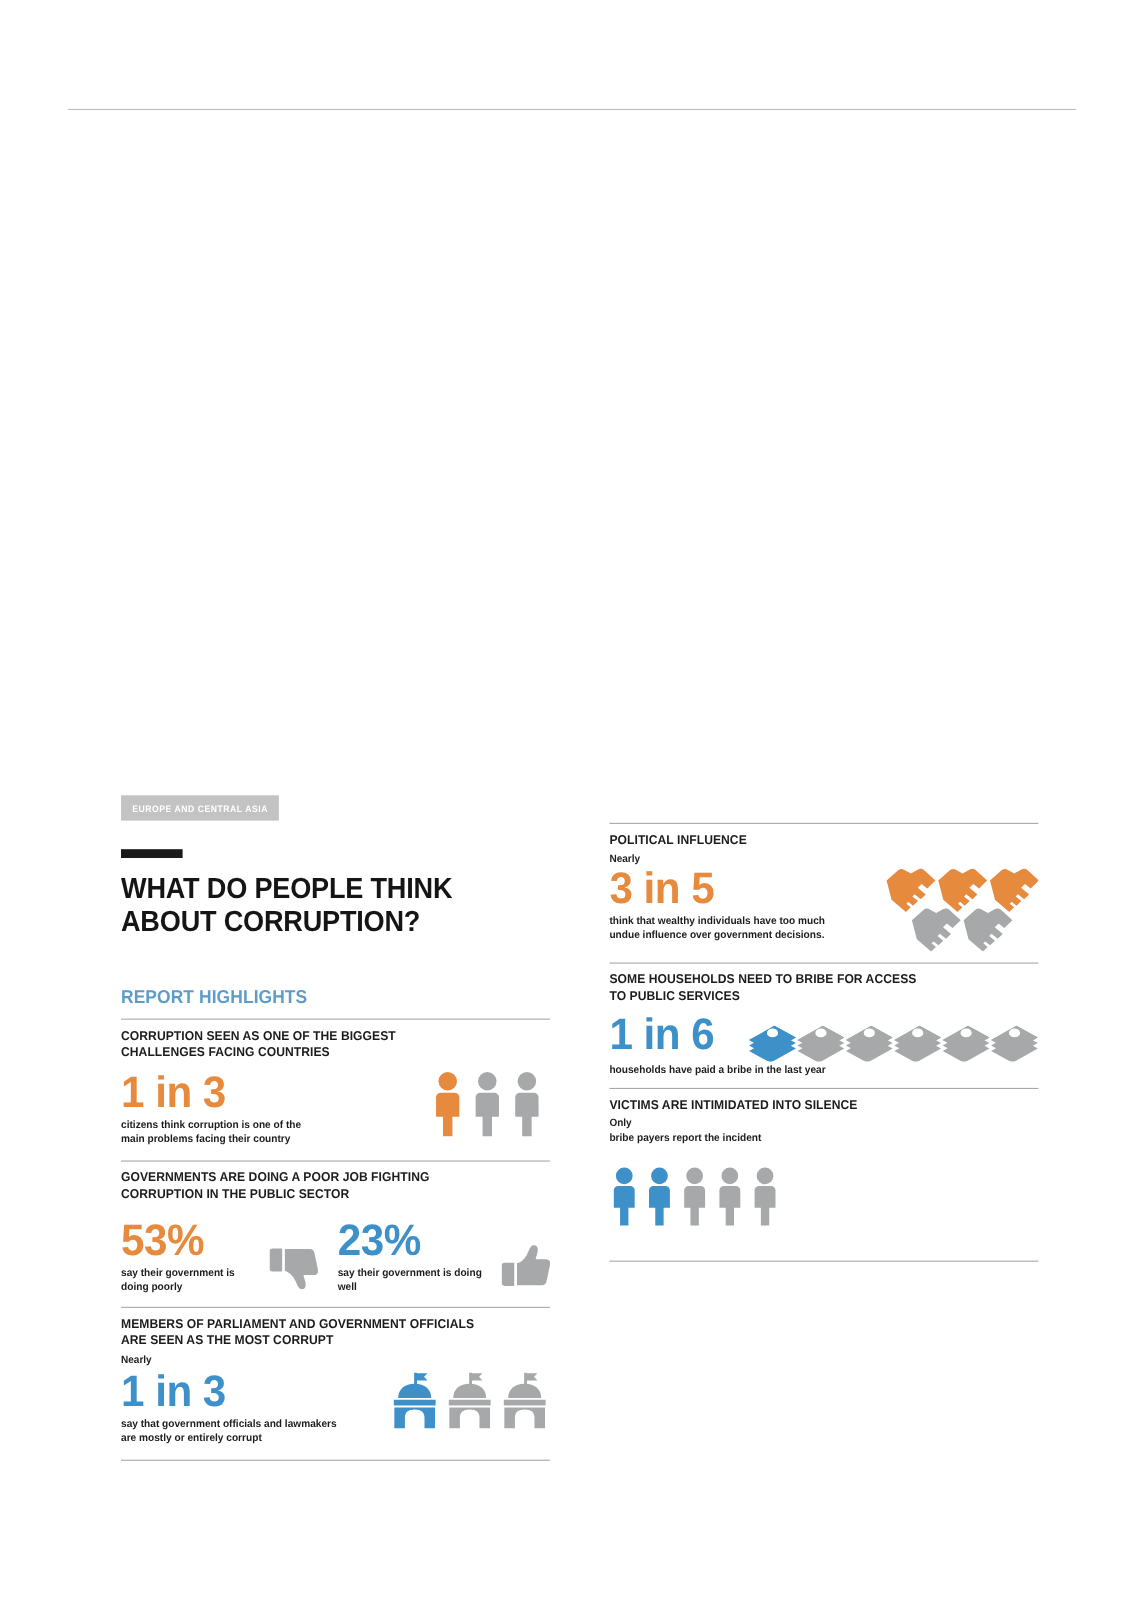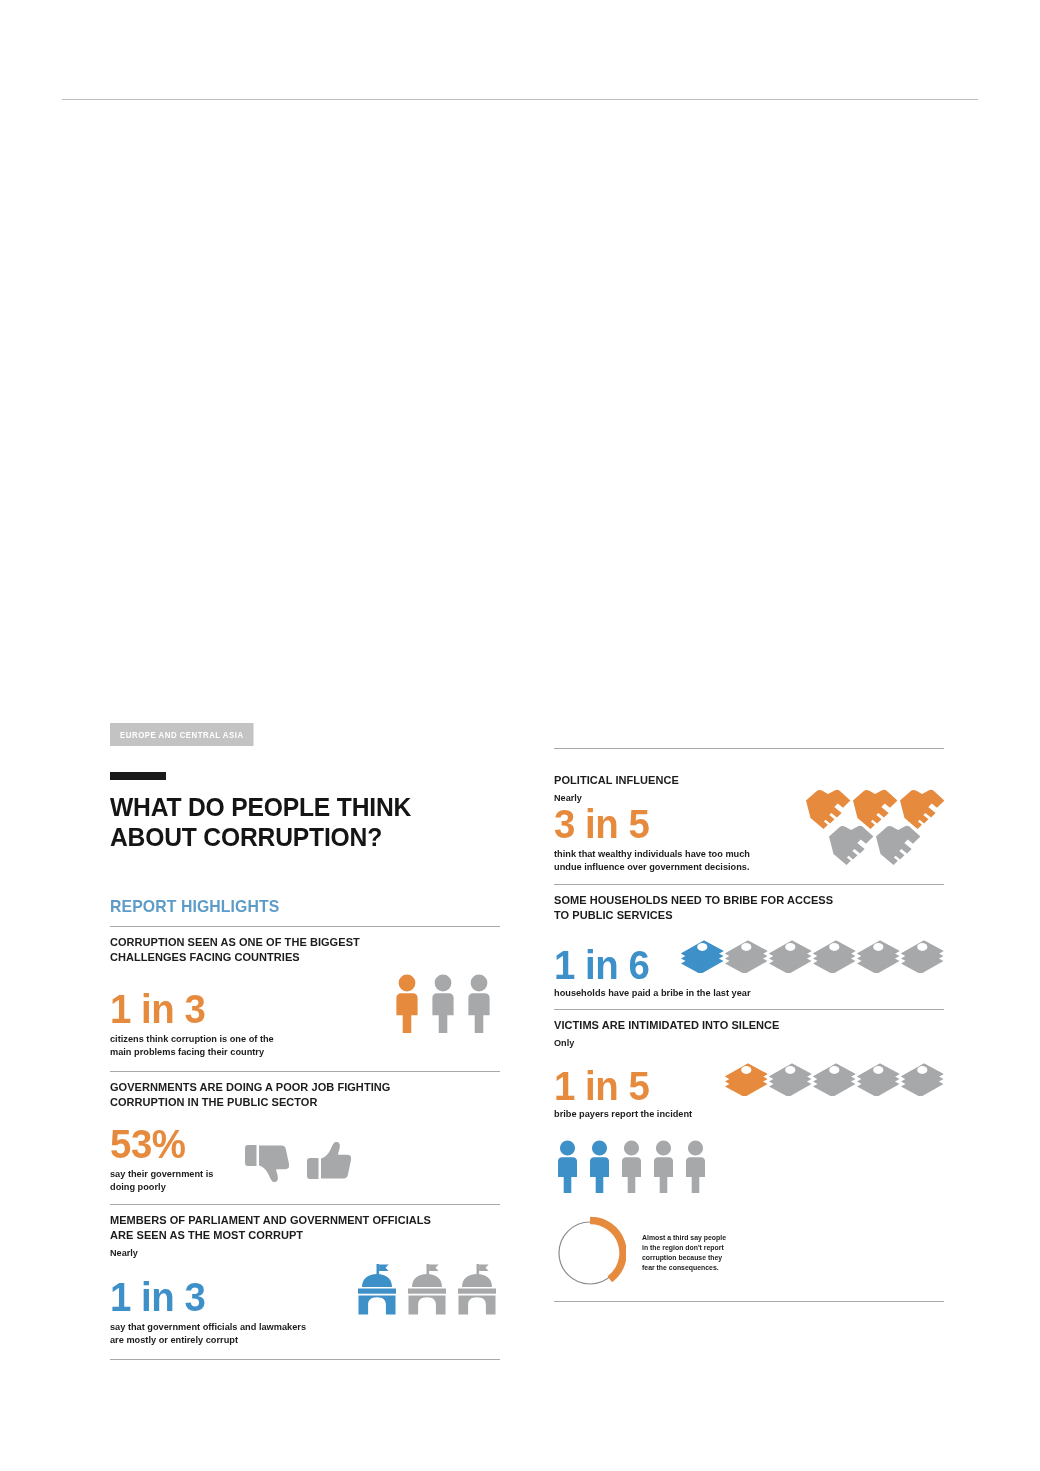--- a/index.html
+++ b/index.html
@@ -95,25 +95,25 @@
     color: #1c1c1c;
     font-size: 9.6px;
     font-weight: bold;
     line-height: 1.35;
     margin-top: 4px;
     transform: scaleX(0.96);
     transform-origin: left top;
     white-space: pre-line;
   }
   .row { display: flex; align-items: flex-start; justify-content: space-between; }
-  .stat-col { flex: 0 0 auto; margin-top: 16px; }
+  .stat-col { flex: 0 0 auto; }
   .icon-col { flex: 0 0 auto; display: flex; align-items: center; }
 
   .half { display: flex; gap: 18px; }
-  .half-item { display: flex; align-items: center; gap: 8px; }
+  .half-item { display: flex; align-items: flex-end; gap: 8px; }
   .half-item .thumbwrap { padding-top: 10px; }
 
   .annot {
     color: #1c1c1c;
     font-size: 7.2px;
     font-weight: bold;
     line-height: 1.4;
     white-space: pre-line;
     transform: scaleX(0.96);
     transform-origin: left top;
@@ -184,20 +184,24 @@
           <div class="thumbwrap">
             <svg width="44" height="40" viewBox="0 0 44 40">
               <g fill="#a6a8aa" transform="translate(0,40) scale(1,-1)">
                 <path d="M3 16h8.5v21H3a3 3 0 0 1-3-3V19a3 3 0 0 1 3-3z"></path>
                 <path d="M14 37V16.5c4.5-1.2 7.3-4.6 9.4-8.7 1.2-2.3 2-5 3.6-6.8 1.9-2.1 5.5-1 5.8 2 .3 2.8-.6 5.6-1.6 8.2-.4 1-.1 1.6 1 1.6h8.3c2.4 0 4.2 2 3.7 4.3l-3.4 16c-.4 2-2 3.4-4 3.4H14z"></path>
               </g>
             </svg>
           </div>
         </div>
         <div class="half-item" style="width:215px">
+          <div>
+            <div class="bigstat blue">23%</div>
+            <div class="caption">say their government is doing well</div>
+          </div>
           <div class="thumbwrap">
             <svg width="44" height="40" viewBox="0 0 44 40">
               <g fill="#a6a8aa">
                 <path d="M3 16h8.5v21H3a3 3 0 0 1-3-3V19a3 3 0 0 1 3-3z"></path>
                 <path d="M14 37V16.5c4.5-1.2 7.3-4.6 9.4-8.7 1.2-2.3 2-5 3.6-6.8 1.9-2.1 5.5-1 5.8 2 .3 2.8-.6 5.6-1.6 8.2-.4 1-.1 1.6 1 1.6h8.3c2.4 0 4.2 2 3.7 4.3l-3.4 16c-.4 2-2 3.4-4 3.4H14z"></path>
               </g>
             </svg>
           </div>
         </div>
       </div>
@@ -334,51 +338,20 @@
         </div>
       </div>
       <div class="caption" style="margin-top:2px">households have paid a bribe in the last year</div>
     </div>
 
     <div style="margin-top:9px" class="rule"></div>
 
     <div class="block">
       <div class="block-title">VICTIMS ARE INTIMIDATED INTO SILENCE</div>
       <div class="prefix">Only</div>
-      <div class="row" style="margin-top:2px">
-        <div class="stat-col">
-          <div class="bigstat orange">1 in 5</div>
-        </div>
-        <div class="icon-col" style="padding-top:6px;padding-right:0px">
-          <svg width="222" height="40" viewBox="0 0 222 40">
-            <g transform="translate(0,8)">
-              <g fill="#e68a3d">
-                  <use href="#ms"></use>
-                  <use href="#ms-top"></use>
-                </g>
-              <g fill="#a6a8aa" transform="translate(44,0)">
-                  <use href="#ms"></use>
-                  <use href="#ms-top"></use>
-                </g>
-              <g fill="#a6a8aa" transform="translate(88,0)">
-                  <use href="#ms"></use>
-                  <use href="#ms-top"></use>
-                </g>
-              <g fill="#a6a8aa" transform="translate(132,0)">
-                  <use href="#ms"></use>
-                  <use href="#ms-top"></use>
-                </g>
-              <g fill="#a6a8aa" transform="translate(176,0)">
-                  <use href="#ms"></use>
-                  <use href="#ms-top"></use>
-                </g>
-            </g>
-          </svg>
-        </div>
-      </div>
       <div class="caption" style="margin-top:2px">bribe payers report the incident</div>
     </div>
 
     <div class="block" style="padding-top:18px">
       <div class="row">
         <div class="icon-col" style="padding-top:0px;padding-right:0px">
           <svg width="158" height="58" viewBox="0 0 158 58">
             <defs>
               <g id="pp">
                 <circle cx="13.5" cy="9" r="7.6"></circle>
@@ -394,29 +367,19 @@
                 <use href="#pp" x="96"></use>
                 <use href="#pp" x="128"></use>
               </g>
           </svg>
         </div>
       </div>
     </div>
 
     <div class="block" style="padding-top:16px">
       <div class="row">
-        <div class="donut-row" style="padding-top:4px">
-          <svg width="72" height="72" viewBox="0 0 72 72">
-            <circle cx="36" cy="36" r="31" fill="none" stroke="#8c8c8c" stroke-width="1.2"></circle>
-            <path d="M36 3.5 A32.5 32.5 0 0 1 55.8 62.2" fill="none" stroke="#e68a3d" stroke-width="7.5" stroke-linecap="butt"></path>
-          </svg>
-          <div class="annot">Almost a third say people
-in the region don't report
-corruption because they
-fear the consequences.</div>
-        </div>
       </div>
     </div>
 
     <div style="margin-top:12px" class="rule"></div>
   </div>
 
 </div>
 
 </body></html>

